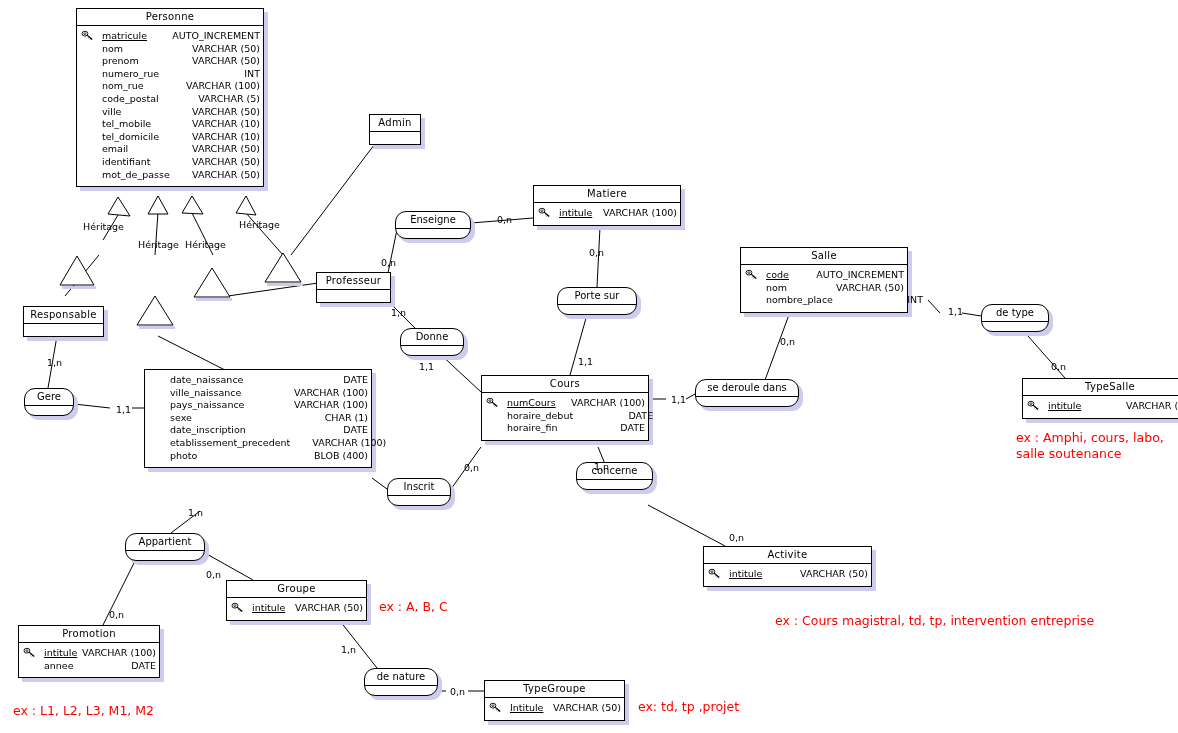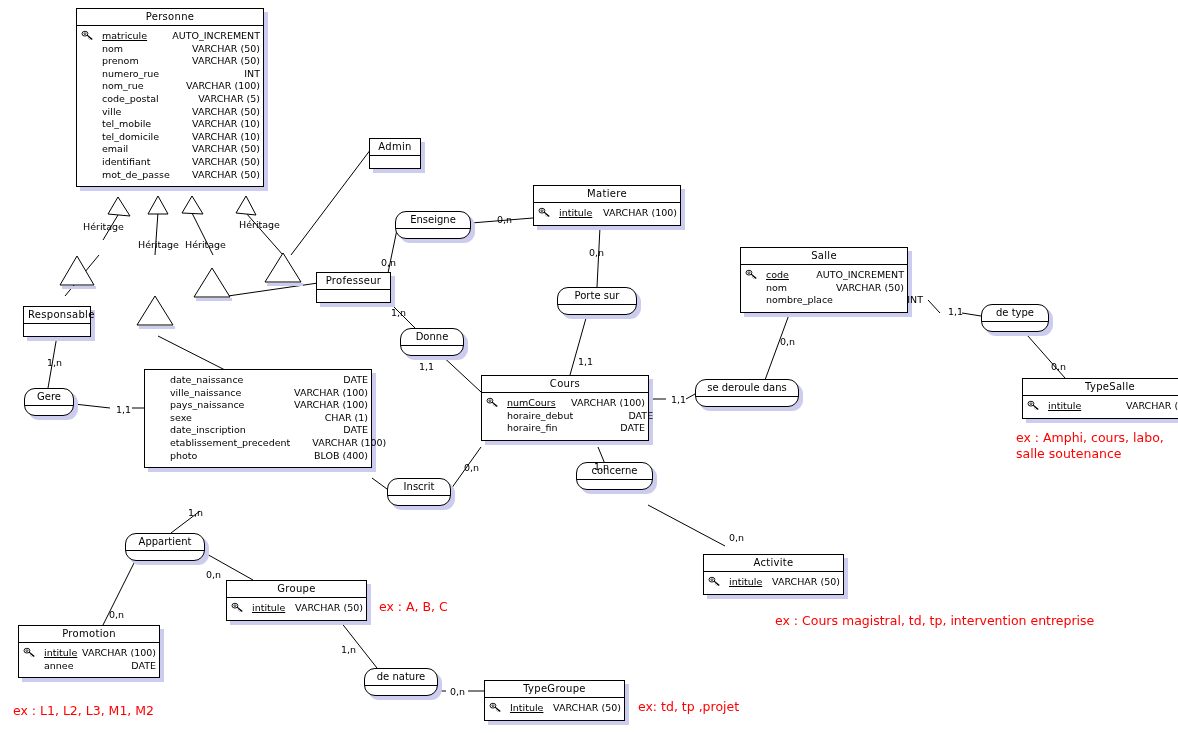--- a/index.html
+++ b/index.html
@@ -252,21 +252,21 @@
           <div class="attr-row">
             <span class="attr-name">identifiant</span>
             <span class="attr-type" style="margin-left: auto; min-width: 90px;">VARCHAR (50)</span>
           </div>
           <div class="attr-row">
             <span class="attr-name">mot_de_passe</span>
             <span class="attr-type" style="margin-left: auto; min-width: 90px;">VARCHAR (50)</span>
           </div>
         </div>
       </div>
-      <div class="entity empty-body" style="left: 369px; top: 114px; width: 52px; margin-top: 24px;">
+      <div class="entity empty-body" style="left: 369px; top: 114px; width: 52px;">
         <div class="ent-title">Admin</div>
         <div class="ent-body"></div>
       </div>
       <div class="entity" style="left: 533px; top: 185px; width: 148px;">
         <div class="ent-title">Matiere</div>
         <div class="ent-body">
           <svg class="key-icon" viewBox="0 0 14 12">
             <ellipse cx="4.2" cy="4.0" rx="3.2" ry="2.6" fill="#fff" stroke="#000" stroke-width="1"></ellipse>
             <ellipse cx="4.2" cy="4.0" rx="1.2" ry="0.9" fill="#fff" stroke="#000" stroke-width="0.8"></ellipse>
             <path d="M6.6 5.6 L12.2 10.4" stroke="#000" stroke-width="1.4" fill="none"></path>
@@ -296,21 +296,21 @@
           <div class="attr-row">
             <span class="attr-name">nom</span>
             <span class="attr-type" style="margin-left: auto; min-width: 90px;">VARCHAR (50)</span>
           </div>
           <div class="attr-row">
             <span class="attr-name">nombre_place</span>
             <span class="attr-type" style="margin-left: auto; min-width: 90px;">INT</span>
           </div>
         </div>
       </div>
-      <div class="entity empty-body" style="left: 23px; top: 306px; width: 68px;">
+      <div class="entity empty-body" style="left: 23px; top: 306px; width: 81px;">
         <div class="ent-title">Responsable</div>
         <div class="ent-body"></div>
       </div>
       <div class="entity empty-body" style="left: 316px; top: 272px; width: 75px;">
         <div class="ent-title">Professeur</div>
         <div class="ent-body"></div>
       </div>
       <div class="entity" style="left: 144px; top: 369px; width: 228px;">
         <div class="ent-body">
           <div class="attr-row">
@@ -376,21 +376,21 @@
             <path d="M6.6 5.6 L12.2 10.4" stroke="#000" stroke-width="1.4" fill="none"></path>
             <path d="M9.3 7.7 L8.2 9.0" stroke="#000" stroke-width="1" fill="none"></path>
             <path d="M10.7 8.9 L9.7 10.2" stroke="#000" stroke-width="1" fill="none"></path>
           </svg>
           <div class="attr-row">
             <span class="attr-name pk">intitule</span>
             <span class="attr-type" style="margin-left: auto; min-width: 80px;">VARCHAR (50)</span>
           </div>
         </div>
       </div>
-      <div class="entity" style="left: 703px; top: 546px; width: 141px; margin-top: 8px;">
+      <div class="entity" style="left: 703px; top: 546px; width: 169px;">
         <div class="ent-title">Activite</div>
         <div class="ent-body">
           <svg class="key-icon" viewBox="0 0 14 12">
             <ellipse cx="4.2" cy="4.0" rx="3.2" ry="2.6" fill="#fff" stroke="#000" stroke-width="1"></ellipse>
             <ellipse cx="4.2" cy="4.0" rx="1.2" ry="0.9" fill="#fff" stroke="#000" stroke-width="0.8"></ellipse>
             <path d="M6.6 5.6 L12.2 10.4" stroke="#000" stroke-width="1.4" fill="none"></path>
             <path d="M9.3 7.7 L8.2 9.0" stroke="#000" stroke-width="1" fill="none"></path>
             <path d="M10.7 8.9 L9.7 10.2" stroke="#000" stroke-width="1" fill="none"></path>
           </svg>
           <div class="attr-row">

